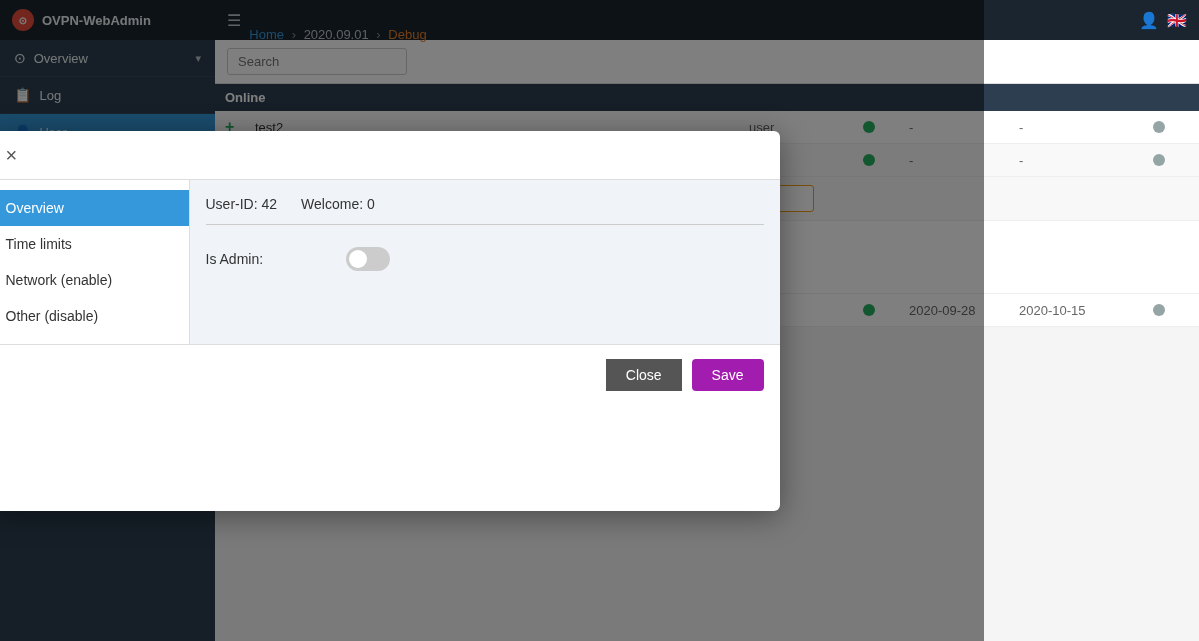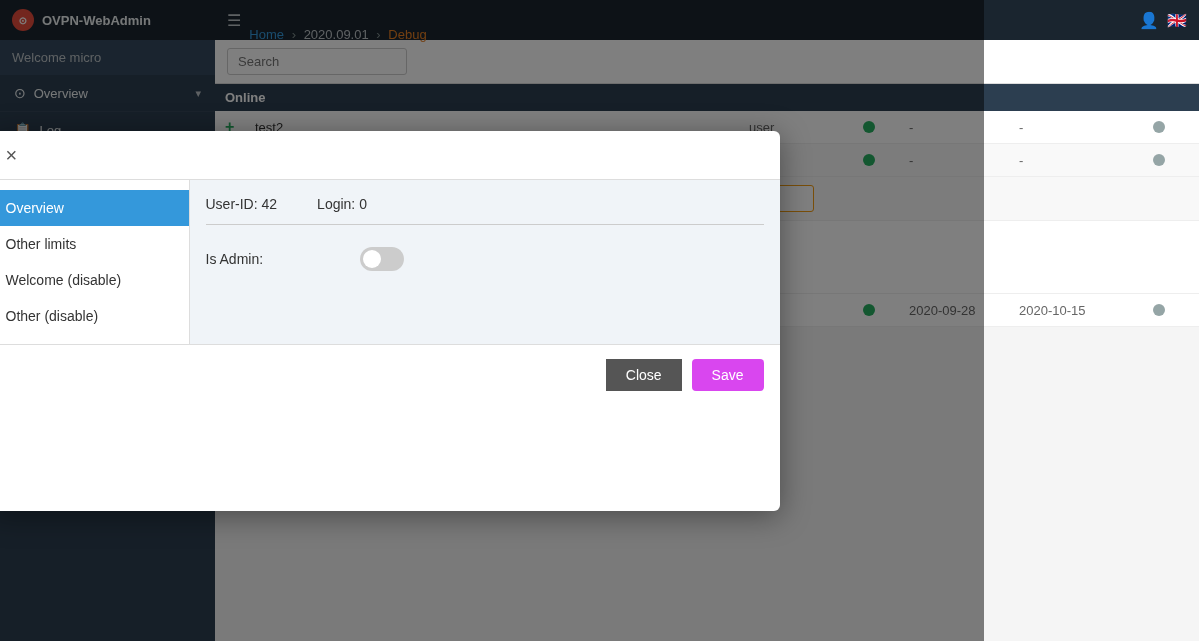--- a/index.html
+++ b/index.html
@@ -266,43 +266,43 @@
     }
     .modal-nav-item.active {
       background: #3498db; color: white;
     }
     .modal-content {
       flex: 1;
       padding: 16px;
       background: #f0f4f8;
     }
     .modal-info-row {
-      display: flex; gap: 40px;
+      display: flex; gap: 24px;
       margin-bottom: 8px;
       font-size: 14px; color: #333;
     }
     .modal-divider { border: none; border-top: 1px solid #ccc; margin: 12px 0; }
     .modal-field-row {
       display: flex; align-items: center;
       padding: 10px 0;
       font-size: 14px; color: #333;
     }
-    .modal-field-label { width: 154px; }
+    .modal-field-label { width: 140px; }
     .modal-footer {
       padding: 14px 16px;
       display: flex; justify-content: flex-end; gap: 10px;
       border-top: 1px solid #ddd;
     }
     .btn-close-modal {
       background: #555; color: white;
       border: none; border-radius: 0;
       padding: 5px 20px; cursor: pointer; font-size: 14px;
     }
     .btn-save-modal {
-      background: #d946ef; color: white;
+      background: #a21caf; color: white;
       border: none; border-radius: 4px;
       padding: 8px 20px; cursor: pointer; font-size: 14px;
     }
 
     
     .modal-toggle {
       position: relative; width: 44px; height: 24px; display: inline-block;
     }
     .modal-toggle input { opacity: 0; width: 0; height: 0; }
     .modal-toggle-slider {
@@ -320,21 +320,20 @@
     .modal-toggle.on .modal-toggle-slider:before { left: calc(100% - 21px); }
   </style>
 </head>
 <body>
 
 <div class="sidebar">
   <div class="sidebar-header">
     <div class="sidebar-logo-icon">⊙</div>
     <span class="sidebar-title">OVPN-WebAdmin</span>
   </div>
-  <div class="sidebar-welcome">Welcome micro</div>
 
   <div class="sidebar-item">
     <div class="sidebar-item-left">
       <span class="sidebar-item-icon">⊙</span>
       <span class="sidebar-item-label">Overview</span>
     </div>
     <span class="chevron">▾</span>
   </div>
   <div class="sidebar-item">
     <div class="sidebar-item-left">
@@ -495,38 +494,38 @@
     <div class="modal-header">
       <button class="modal-close">×</button>
     </div>
     <div class="modal-body">
 
       <div class="modal-sidebar">
         <div class="modal-nav-item active">
           <span>Overview</span>
         </div>
         <div class="modal-nav-item">
-          <span>Other limits</span>
+          <span>Time limits</span>
         </div>
         <div class="modal-nav-item">
-          <span>Welcome (disable)</span>
+          <span>Network (enable)</span>
         </div>
         <div class="modal-nav-item">
           <span>Other (disable)</span>
         </div>
       </div>
 
       <div class="modal-content">
         <div class="modal-info-row">
           <span>
             <span>User-ID:</span>
             <span>42</span>
           </span>
           <span>
-            <span>Login:</span>
+            <span>Welcome:</span>
             <span>0</span>
           </span>
         </div>
         <hr class="modal-divider">
         <div class="modal-field-row">
           <span class="modal-field-label">Is Admin:</span>
           <div class="modal-toggle">
             <input type="checkbox" style="">
             <div class="modal-toggle-slider"></div>
           </div>

